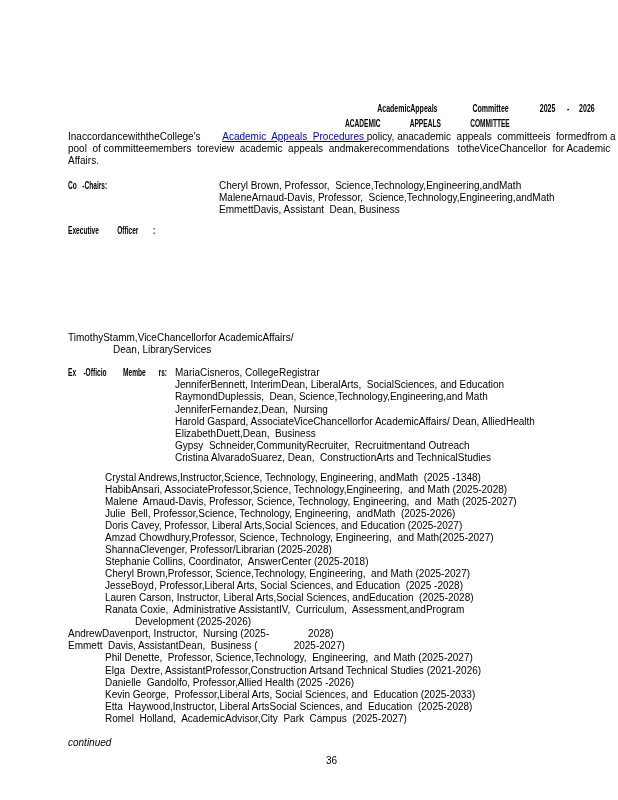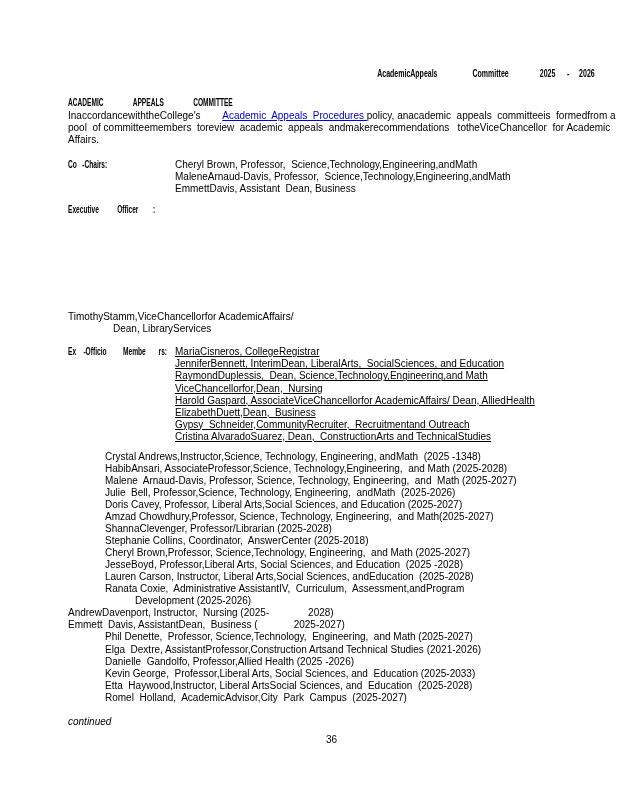--- a/index.html
+++ b/index.html
@@ -4,44 +4,44 @@
 <style>
   html,body{margin:0;padding:0;background:#fff;}
   .page{
     position:relative;
     width:618px;height:800px;
     background:#ffffff;
     color:#000000;
     font-family:"Liberation Sans", sans-serif;
     font-size:10px;
     box-sizing:border-box;
-    padding:68px 23px 0 68px;
+    padding:103px 23px 0 68px;
     overflow:hidden;
   }
   .ln{line-height:12.05px;white-space:pre;}
   .cond{
     display:inline-block;
     font-weight:700;
     font-size:10px;
     white-space:pre;
     transform:scaleX(0.66);
     transform-origin:0 50%;
   }
   .hdr{text-align:right;height:12px;}
   .hdr .cond{transform:scaleX(0.70);transform-origin:100% 50%;}
-  .title-row{margin-top:17px;height:13px;}
+  .title-row{margin-top:3px;height:13px;text-align:right;}
   .intro{margin-top:0;}
   .doc-link{color:#0000cc;text-decoration:underline;cursor:pointer;}
   .row{display:flex;align-items:flex-start;}
   .lbl{flex:0 0 107px;width:107px;overflow:visible;}
   .content{flex:1;}
-  .row-cochairs{margin-top:13px;}
+  .row-cochairs{margin-top:13px;gap:44px;}
   .row-exec{margin-top:9px;flex-direction:column;}
   .exec-line2{padding-left:45px;}
-  .row-exof{margin-top:11px;text-decoration:underline;}
+  .row-exof{margin-top:11px;}
   .pool-label-row{margin-top:7px;height:12px;}
   .pool-list{margin-top:8px;}
   .in0{padding-left:0;}
   .in1{padding-left:37px;}
   .in2{padding-left:67px;}
   .continued{margin-top:12px;text-align:left;padding-right:39px;font-style:italic;}
   .pagenum{margin-top:6px;text-align:center;}
 </style>
 </head>
 <body>
@@ -78,21 +78,21 @@
       <div class="ln exec-line2">Dean, LibraryServices</div>
     </div>
   </div>
 
   <div class="row row-exof">
     <div class="lbl ln"><span class="cond">Ex    -Officio         Membe       rs:</span></div>
     <div class="content">
       <div class="ln">MariaCisneros, CollegeRegistrar</div>
       <div class="ln">JenniferBennett, InterimDean, LiberalArts,  SocialSciences, and Education</div>
       <div class="ln">RaymondDuplessis,  Dean, Science,Technology,Engineering,and Math</div>
-      <div class="ln">ViceChancellorfor,Dean,  Nursing</div>
+      <div class="ln">JenniferFernandez,Dean,  Nursing</div>
       <div class="ln">Harold Gaspard, AssociateViceChancellorfor AcademicAffairs/ Dean, AlliedHealth</div>
       <div class="ln">ElizabethDuett,Dean,  Business</div>
       <div class="ln">Gypsy  Schneider,CommunityRecruiter,  Recruitmentand Outreach</div>
       <div class="ln">Cristina AlvaradoSuarez, Dean,  ConstructionArts and TechnicalStudies</div>
     </div>
   </div>
 
 
   <div class="pool-list">
     <div class="ln in1">Crystal Andrews,Instructor,Science, Technology, Engineering, andMath  (2025 -1348)</div>

